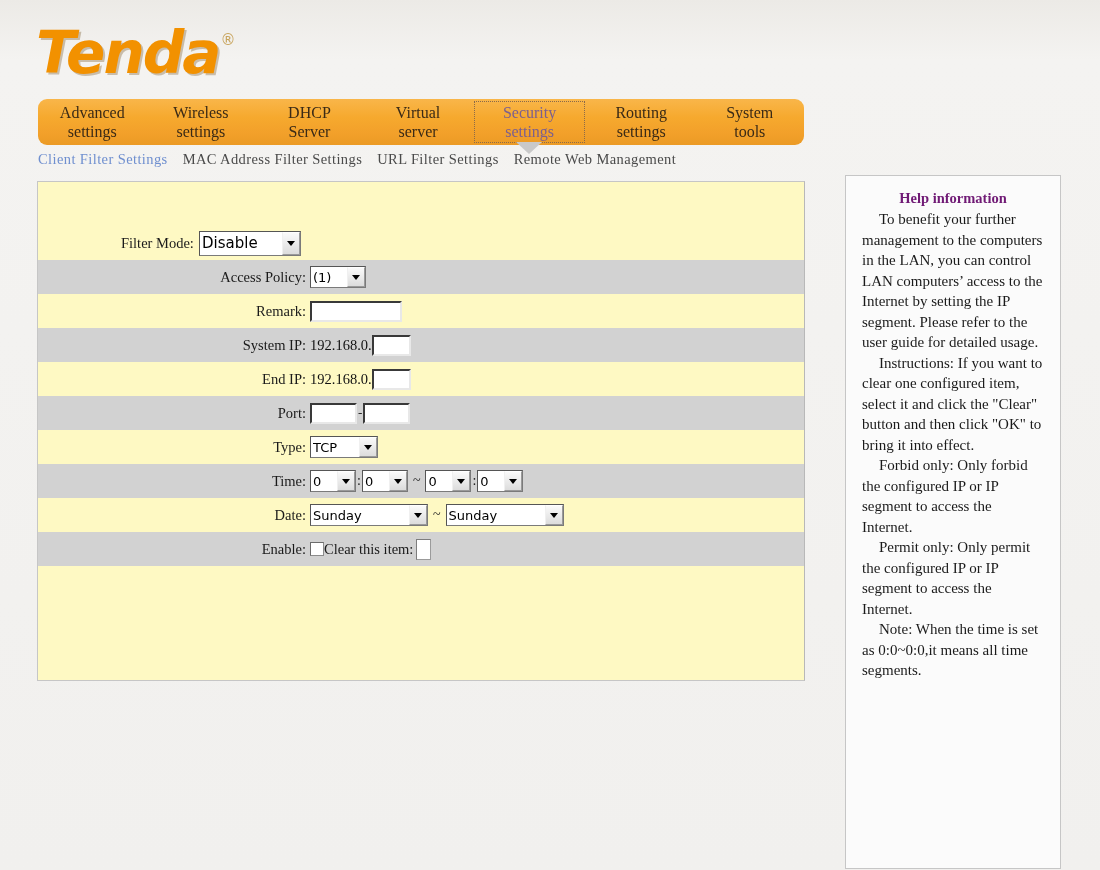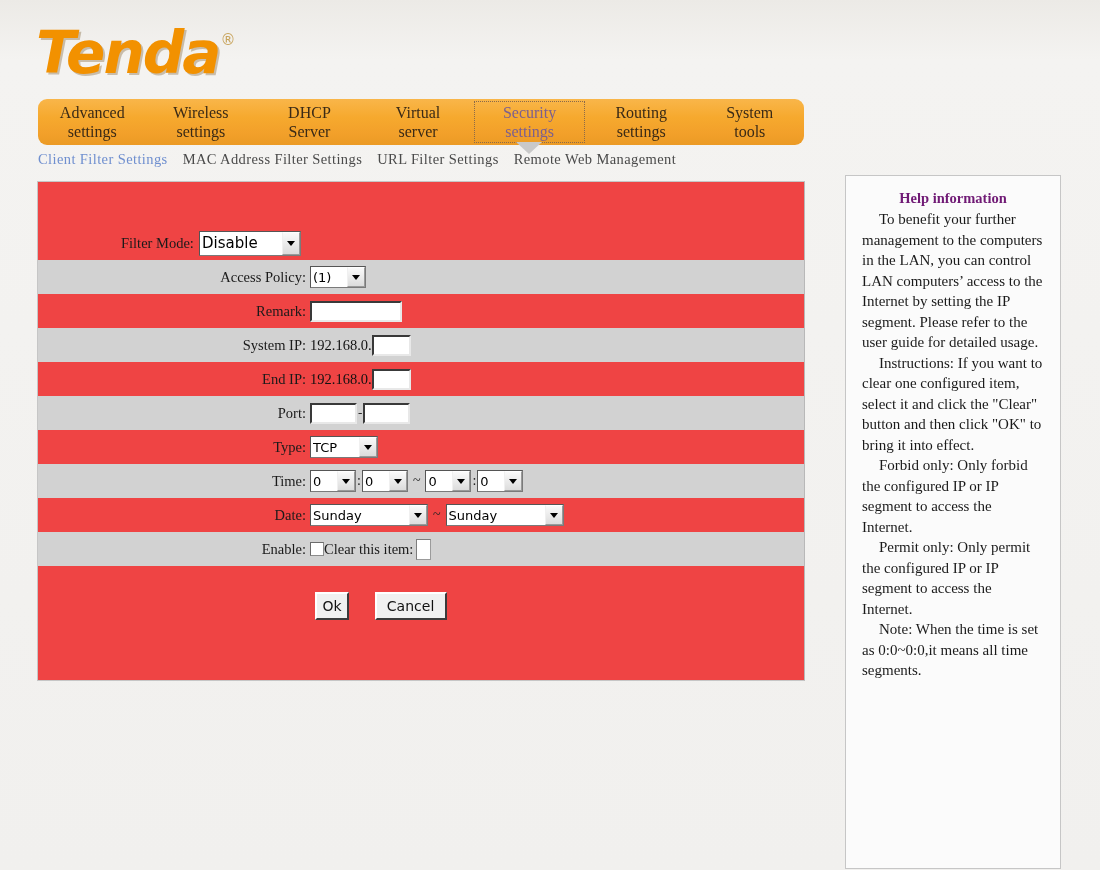--- a/index.html
+++ b/index.html
@@ -128,21 +128,21 @@
     z-index: 2;
   }
 
   
   .main-panel {
     position: absolute;
     left: 37px;
     top: 181px;
     width: 768px;
     height: 500px;
-    background: #ef4444;
+    background: #fef9c3;
     border: 1px solid #c6c6c6;
     border-right: 1px solid #b8b8b8;
     box-sizing: border-box;
     z-index: 3;
     overflow: hidden;
   }
 
   .form-area {
     position: relative;
     padding-top: 44px;
@@ -558,24 +558,20 @@
 
     <div class="form-row shaded">
       <div class="row-inner">
         <span class="row-label w-std">Enable:</span>
         <input class="win-check" type="checkbox" style="">
         <span class="clear-label">Clear this item:</span>
         <span class="clear-box"></span>
       </div>
     </div>
 
-    <div class="button-row">
-      <button class="win-btn btn-ok">Ok</button>
-      <button class="win-btn btn-cancel">Cancel</button>
-    </div>
 
   </div>
 </div>
 
 <div class="help-panel">
   <div class="help-title">Help information</div>
   <p class="help-para">To benefit your further management to the computers in the LAN, you can control LAN computers’ access to the Internet by setting the IP segment. Please refer to the user guide for detailed usage.</p>
   <p class="help-para">Instructions: If you want to clear one configured item, select it and click the "Clear" button and then click "OK" to bring it into effect.</p>
   <p class="help-para">Forbid only: Only forbid the configured IP or IP segment to access the Internet.</p>
   <p class="help-para">Permit only: Only permit the configured IP or IP segment to access the Internet.</p>

